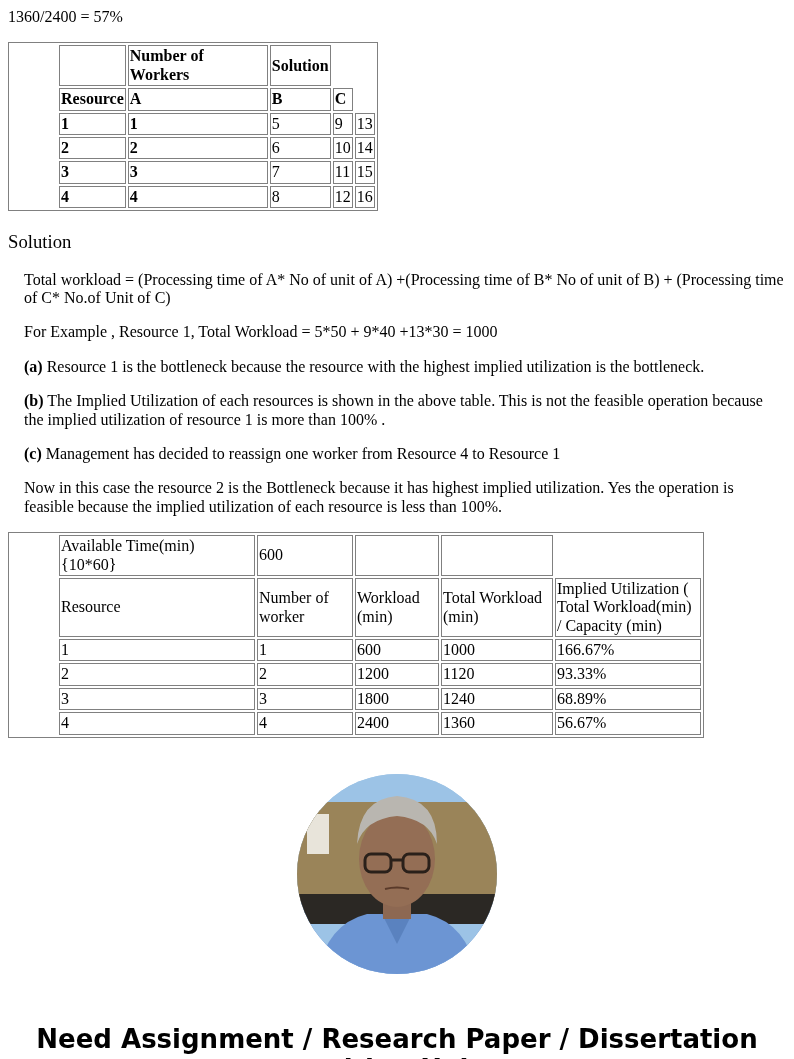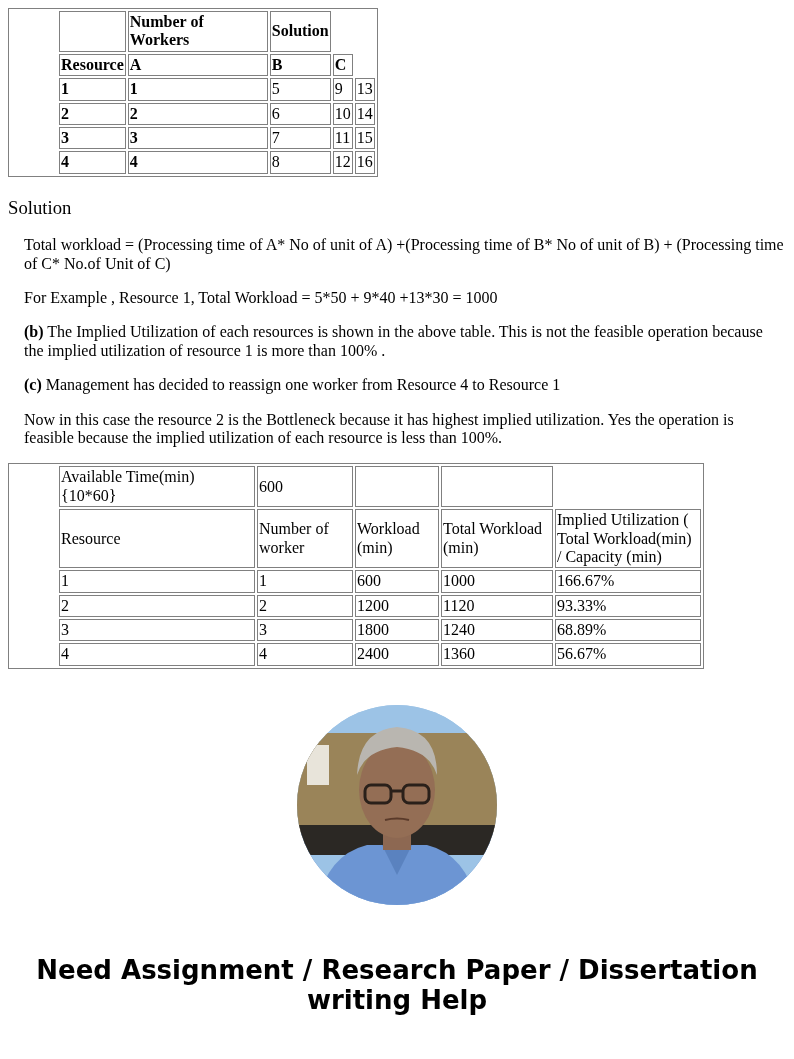--- a/index.html
+++ b/index.html
@@ -50,20 +50,21 @@
       font-size: 26px;
       line-height: 30px;
       margin-top: 50px;
     }
   </style>
 </head>
 <body>
 
 <div class="content">
 
+  <div class="top-line">1360/2400 = 57%</div>
 
   <table class="grid t1">
     <tbody>
         <tr>
       <td class="b" style="width:62px"></td>
       <td class="b" style="width:136px">Number of Workers</td>
       <td class="b">Solution</td>
     </tr>
     <tr>
       <td class="b">Resource</td>
@@ -100,20 +101,21 @@
       <td>16</td>
     </tr>
   </tbody>
     </table>
 
   <h3>Solution</h3>
 
   <p>Total workload = (Processing time of A* No of unit of A) +(Processing time of B* No of unit of B) + (Processing time of C* No.of Unit of C)</p>
   <p>For Example , Resource 1, Total Workload = 5*50 + 9*40 +13*30 = 1000</p>
 
+  <p><span class="label-bold">(a)</span><span> Resource 1 is the bottleneck because the resource with the highest implied utilization is the bottleneck.</span></p>
 
   <p><span class="label-bold">(b)</span><span> The Implied Utilization of each resources is shown in the above table. This is not the feasible operation because the implied utilization of resource 1 is more than 100% .</span></p>
 
   <p><span class="label-bold">(c)</span><span> Management has decided to reassign one worker from Resource 4 to Resource 1</span></p>
 
   <p>Now in this case the resource 2 is the Bottleneck because it has highest implied utilization. Yes the operation is feasible because the implied utilization of each resource is less than 100%.</p>
 
   <table class="grid t2">
     <tbody>
         <tr>

